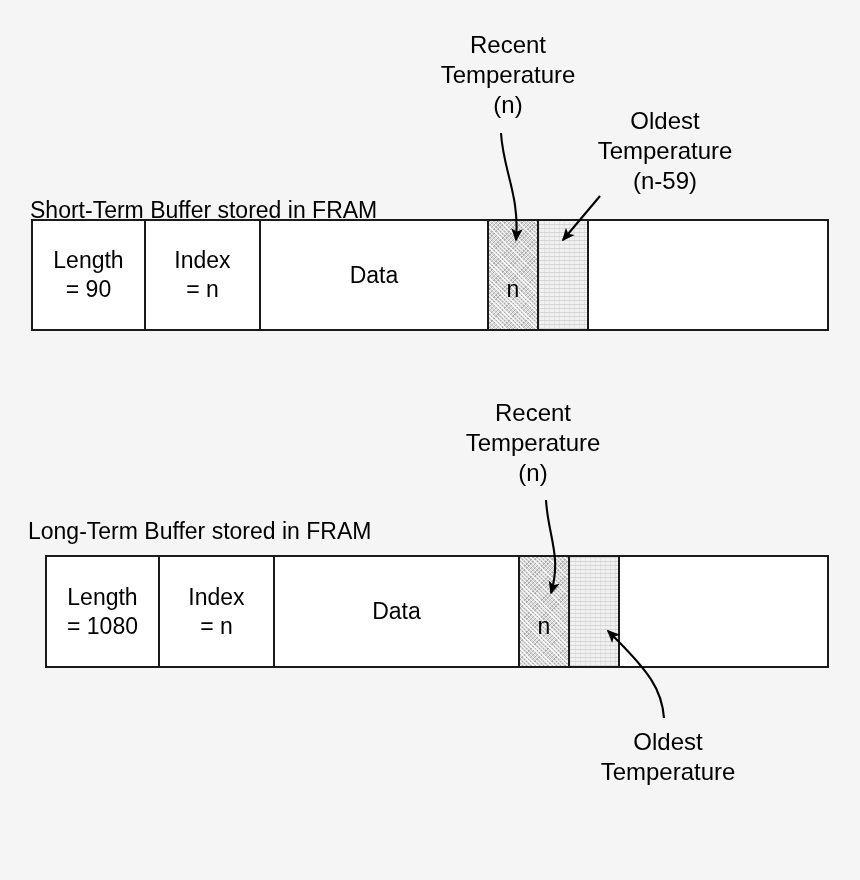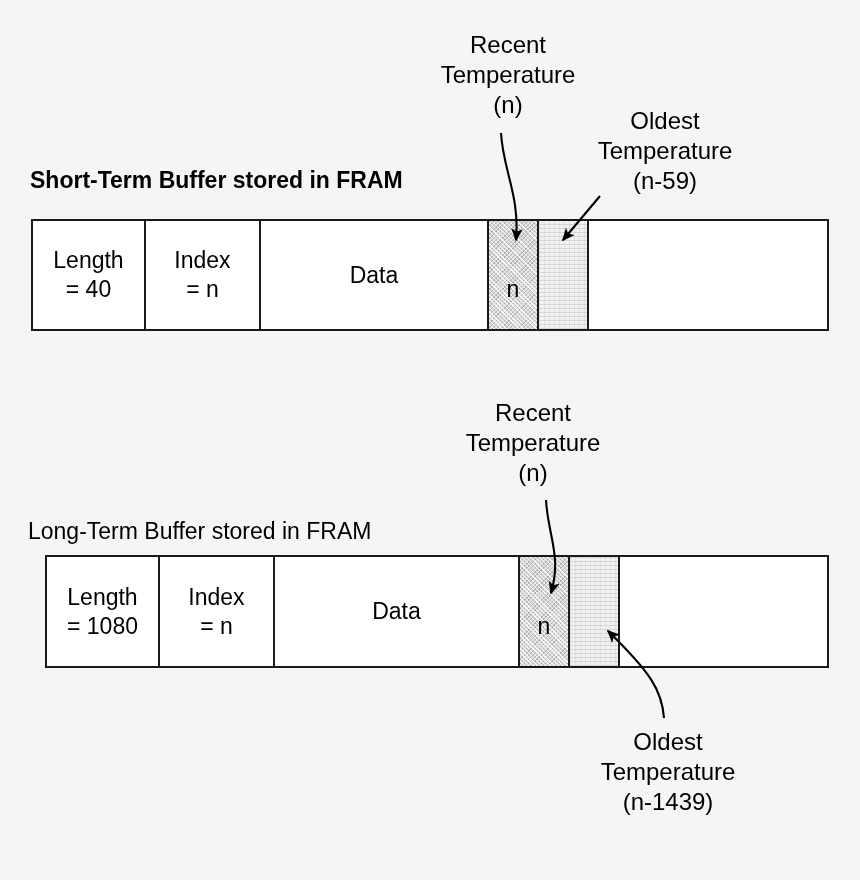--- a/index.html
+++ b/index.html
@@ -133,27 +133,27 @@
     <span class="ln">Temperature</span>
     <span class="ln">(n)</span>
   </div>
 
   <div class="callout" style="left:580px; top:106px; width:170px;">
     <span class="ln">Oldest</span>
     <span class="ln">Temperature</span>
     <span class="ln">(n-59)</span>
   </div>
 
-  <div class="buffer-title" style="left:30px; top:167px;font-weight:bold;">Short-Term Buffer stored in FRAM</div>
+  <div class="buffer-title" style="left:30px; top:197px;">Short-Term Buffer stored in FRAM</div>
 
   <div class="buffer-box" style="left:31px; top:219px; width:798px; height:112px;">
 
     <div class="cell" style="width:113px;">
       <span class="ln">Length</span>
-      <span class="ln">= 40</span>
+      <span class="ln">= 90</span>
     </div>
 
     <div class="cell" style="width:115px;">
       <span class="ln">Index</span>
       <span class="ln">= n</span>
     </div>
 
     <div class="cell" style="width:228px;">
       <span class="ln">Data</span>
     </div>
@@ -171,21 +171,20 @@
 
   <div class="callout" style="left:448px; top:398px; width:170px;">
     <span class="ln">Recent</span>
     <span class="ln">Temperature</span>
     <span class="ln">(n)</span>
   </div>
 
   <div class="callout" style="left:578px; top:727px; width:180px;">
     <span class="ln">Oldest</span>
     <span class="ln">Temperature</span>
-    <span class="ln">(n-1439)</span>
   </div>
 
   <div class="buffer-title" style="left:28px; top:518px;">Long-Term Buffer stored in FRAM</div>
 
   <div class="buffer-box" style="left:45px; top:555px; width:784px; height:113px;">
 
     <div class="cell" style="width:113px;">
       <span class="ln">Length</span>
       <span class="ln">= 1080</span>
     </div>

